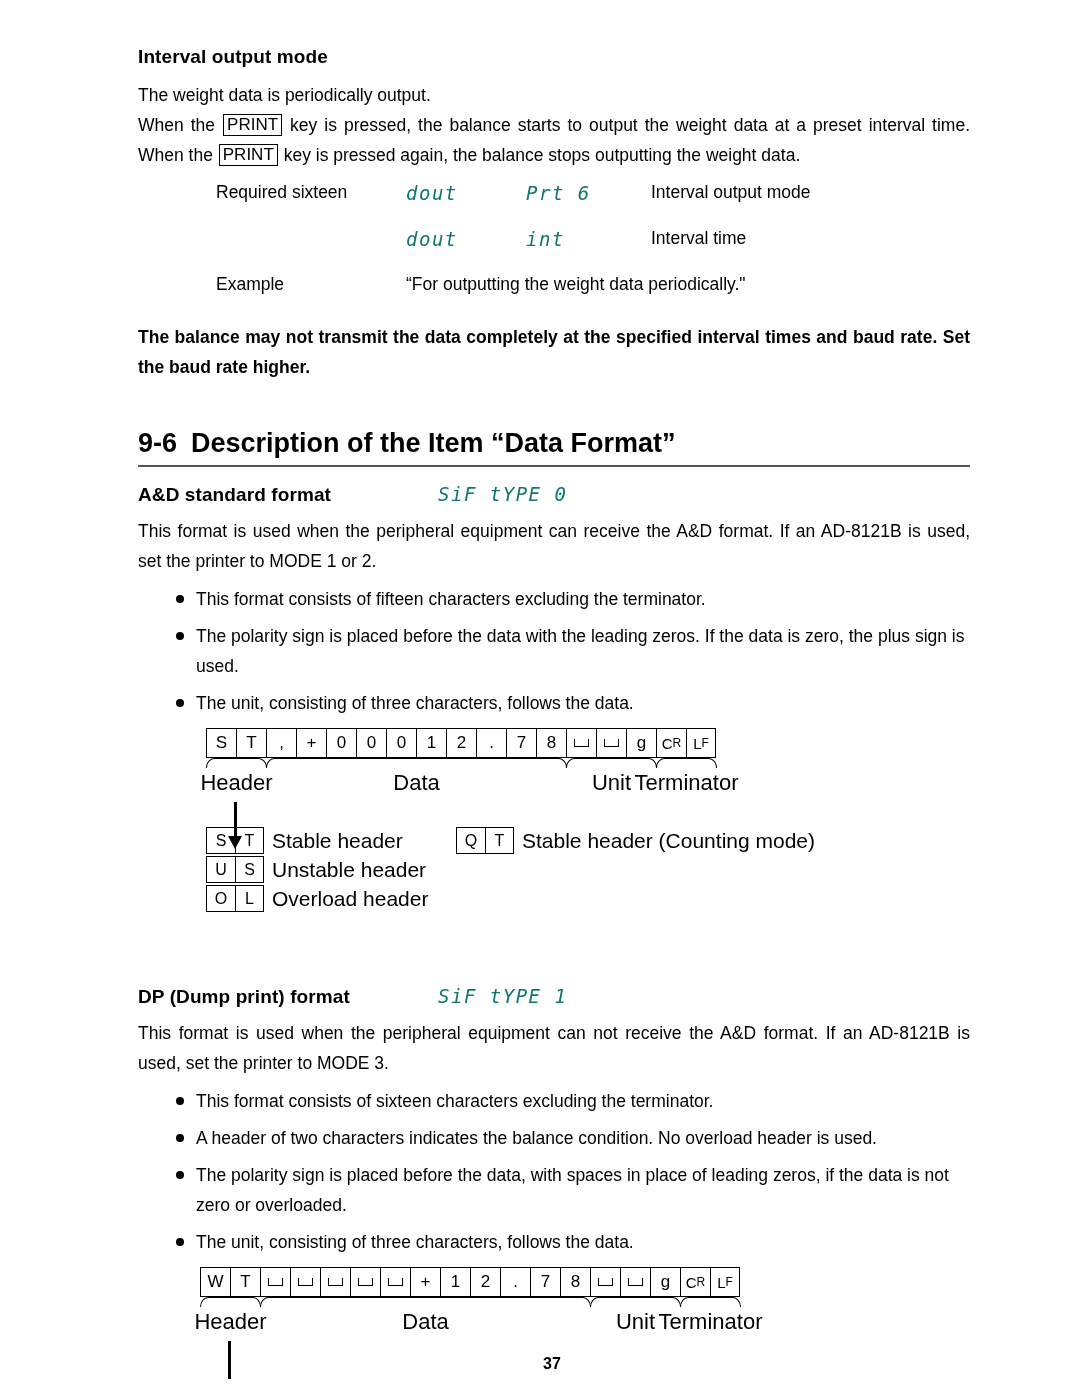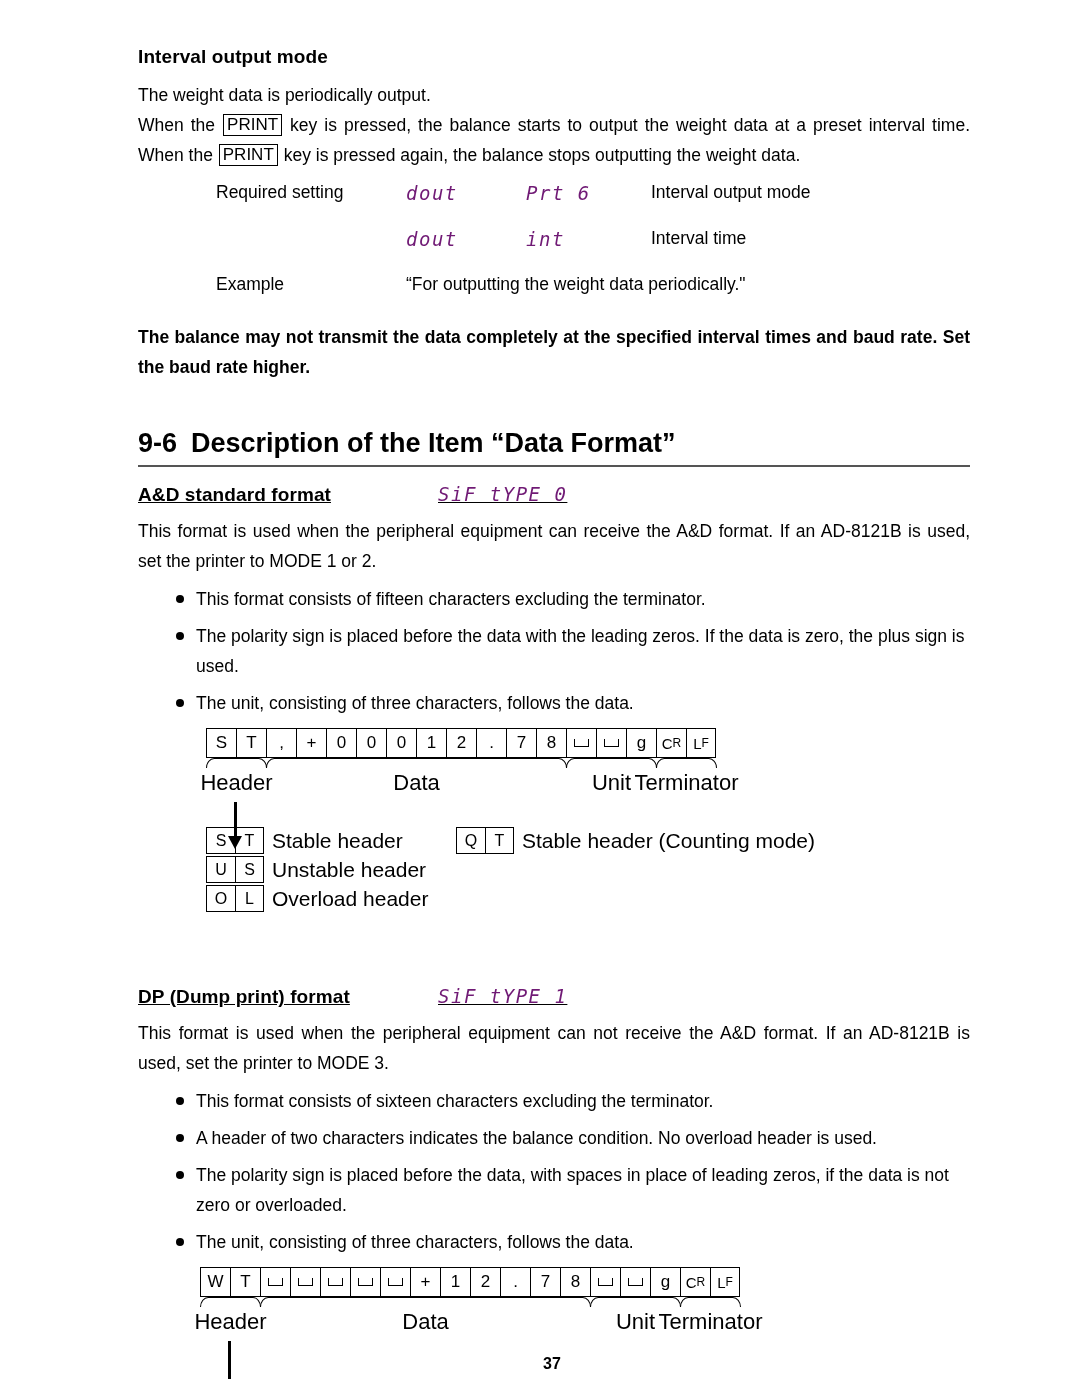--- a/index.html
+++ b/index.html
@@ -55,21 +55,21 @@
     margin: 0 1px;
     vertical-align: 1px;
   }
 
   
   .lcd {
     font-family: "DejaVu Sans Mono", monospace;
     font-size: 19px;
     letter-spacing: 1.5px;
     font-style: italic;
-    color: #701a75;
+    color: #0f766e;
     white-space: pre;
   }
 
   
   .settings {
     margin-top: 12px;
     width: 100%;
     border-collapse: collapse;
   }
   .settings td {
@@ -95,21 +95,20 @@
     border: 0;
     border-top: 2.5px solid #555;
     margin: 6px 0 0 0;
     width: 100%;
   }
 
   
   .fmt-title-row {
     display: flex;
     align-items: baseline;
-    text-decoration: underline;
   }
   .fmt-title-row .h-sub { width: 300px; }
 
   
   ul.bul {
     list-style: none;
     margin: 8px 0 0 0;
     padding: 0 0 0 38px;
   }
   ul.bul li {
@@ -287,21 +286,21 @@
     <span>When the</span>
     <span class="keycap">PRINT</span>
     <span>key is pressed, the balance starts to output the weight data at a preset interval time. When the</span>
     <span class="keycap">PRINT</span>
     <span>key is pressed again, the balance stops outputting the weight data.</span>
   </p>
 
   <table class="settings">
     <tbody>
           <tr>
-      <td class="c-label">Required setting</td>
+      <td class="c-label">Required sixteen</td>
       <td class="c-lcd1"><span class="lcd">dout</span></td>
       <td class="c-lcd2"><span class="lcd">Prt 6</span></td>
       <td class="c-desc">Interval output mode</td>
     </tr>
     <tr>
       <td class="c-label"></td>
       <td class="c-lcd1"><span class="lcd">dout</span></td>
       <td class="c-lcd2"><span class="lcd">int</span></td>
       <td class="c-desc">Interval time</td>
     </tr>

